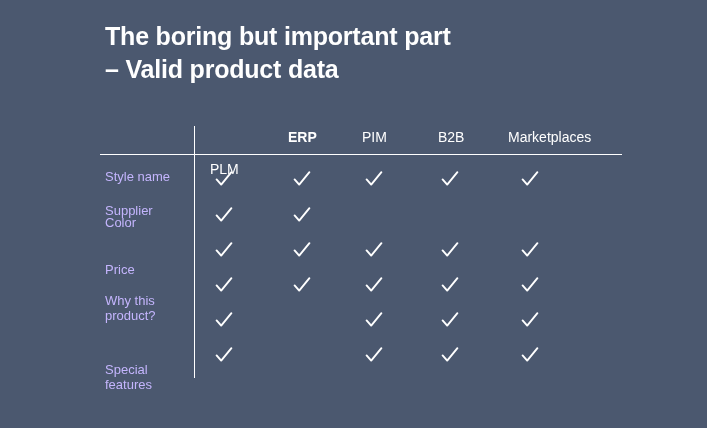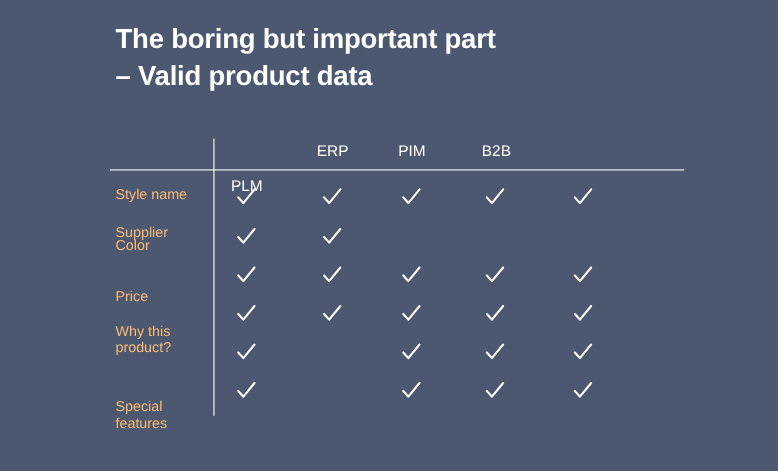--- a/index.html
+++ b/index.html
@@ -87,21 +87,21 @@
     position: absolute;
     left: 0;
     width: 522px;
   }
   .row-label {
     position: absolute;
     left: 5px;
     width: 85px;
     font-size: 13px;
     line-height: 15px;
-    color: #fdba74;
+    color: #c4b5fd;
     white-space: pre-line;
   }
   .check-cell {
     position: absolute;
     width: 26px;
     height: 26px;
   }
   .check-mark {
     display: block;
     width: 20px;
@@ -119,23 +119,24 @@
 <div class="slide-title">The boring but important part
 – Valid product data</div>
 
 <div class="matrix">
 
   <div class="rule-horizontal"></div>
   <div class="rule-vertical"></div>
 
   <div class="header-row">
       <div class="col-header" style="left: 110px; margin-top: 32px;">PLM</div>
-      <div class="col-header" style="left: 188px;">ERP</div>
+      <div class="col-header" style="left: 188px; font-weight: bold;">ERP</div>
       <div class="col-header" style="left: 262px;">PIM</div>
       <div class="col-header" style="left: 338px;">B2B</div>
+      <div class="col-header" style="left: 408px;">Marketplaces</div>
     </div>
 
   <div class="body-rows">
       <div class="matrix-row" style="top: 0px;">
         <div class="row-label" style="top: 14px;">Style name</div>
         <div class="check-cell" style="left: 114px; top: 14px;">
           <span class="check-mark">
             <svg viewBox="0 0 20 20" xmlns="http://www.w3.org/2000/svg" aria-hidden="true">
               <path d="M2.6 10.4 L7.2 15.6 L17.4 3.2" fill="none" stroke="#ffffff" stroke-width="1.9" stroke-linecap="round" stroke-linejoin="round"></path>
             </svg>

